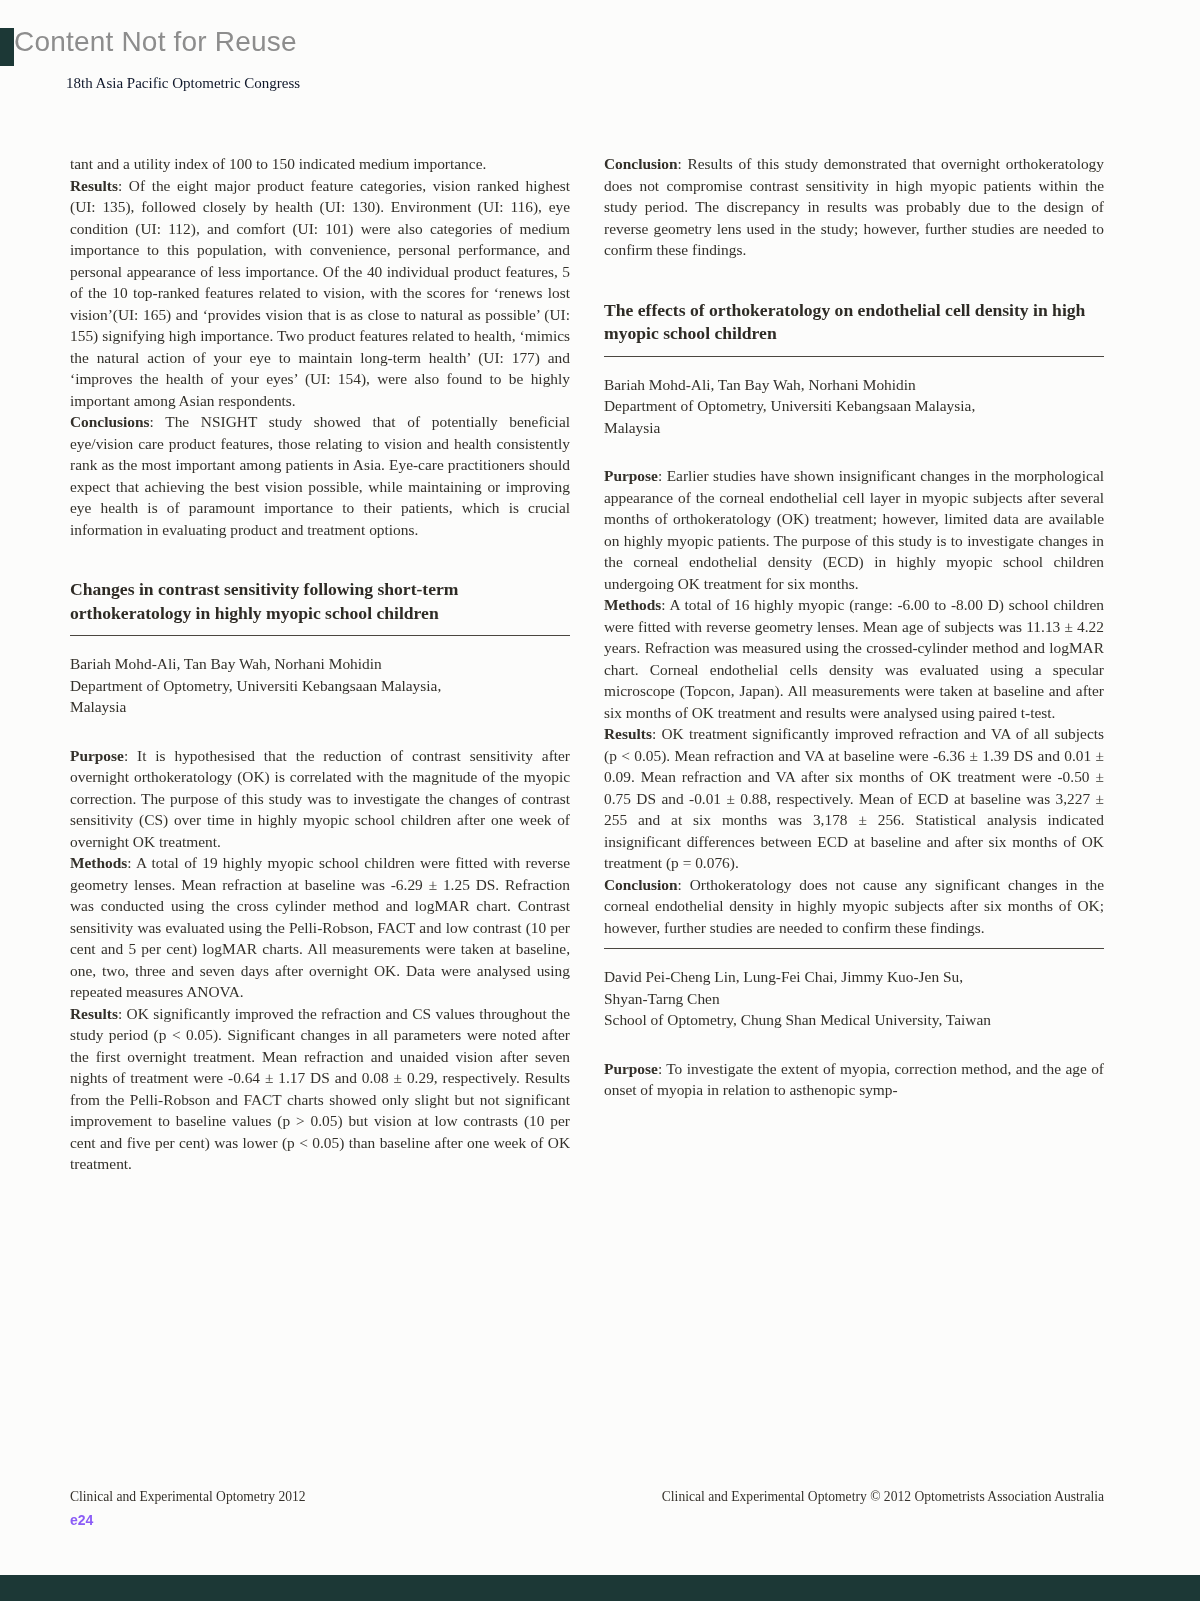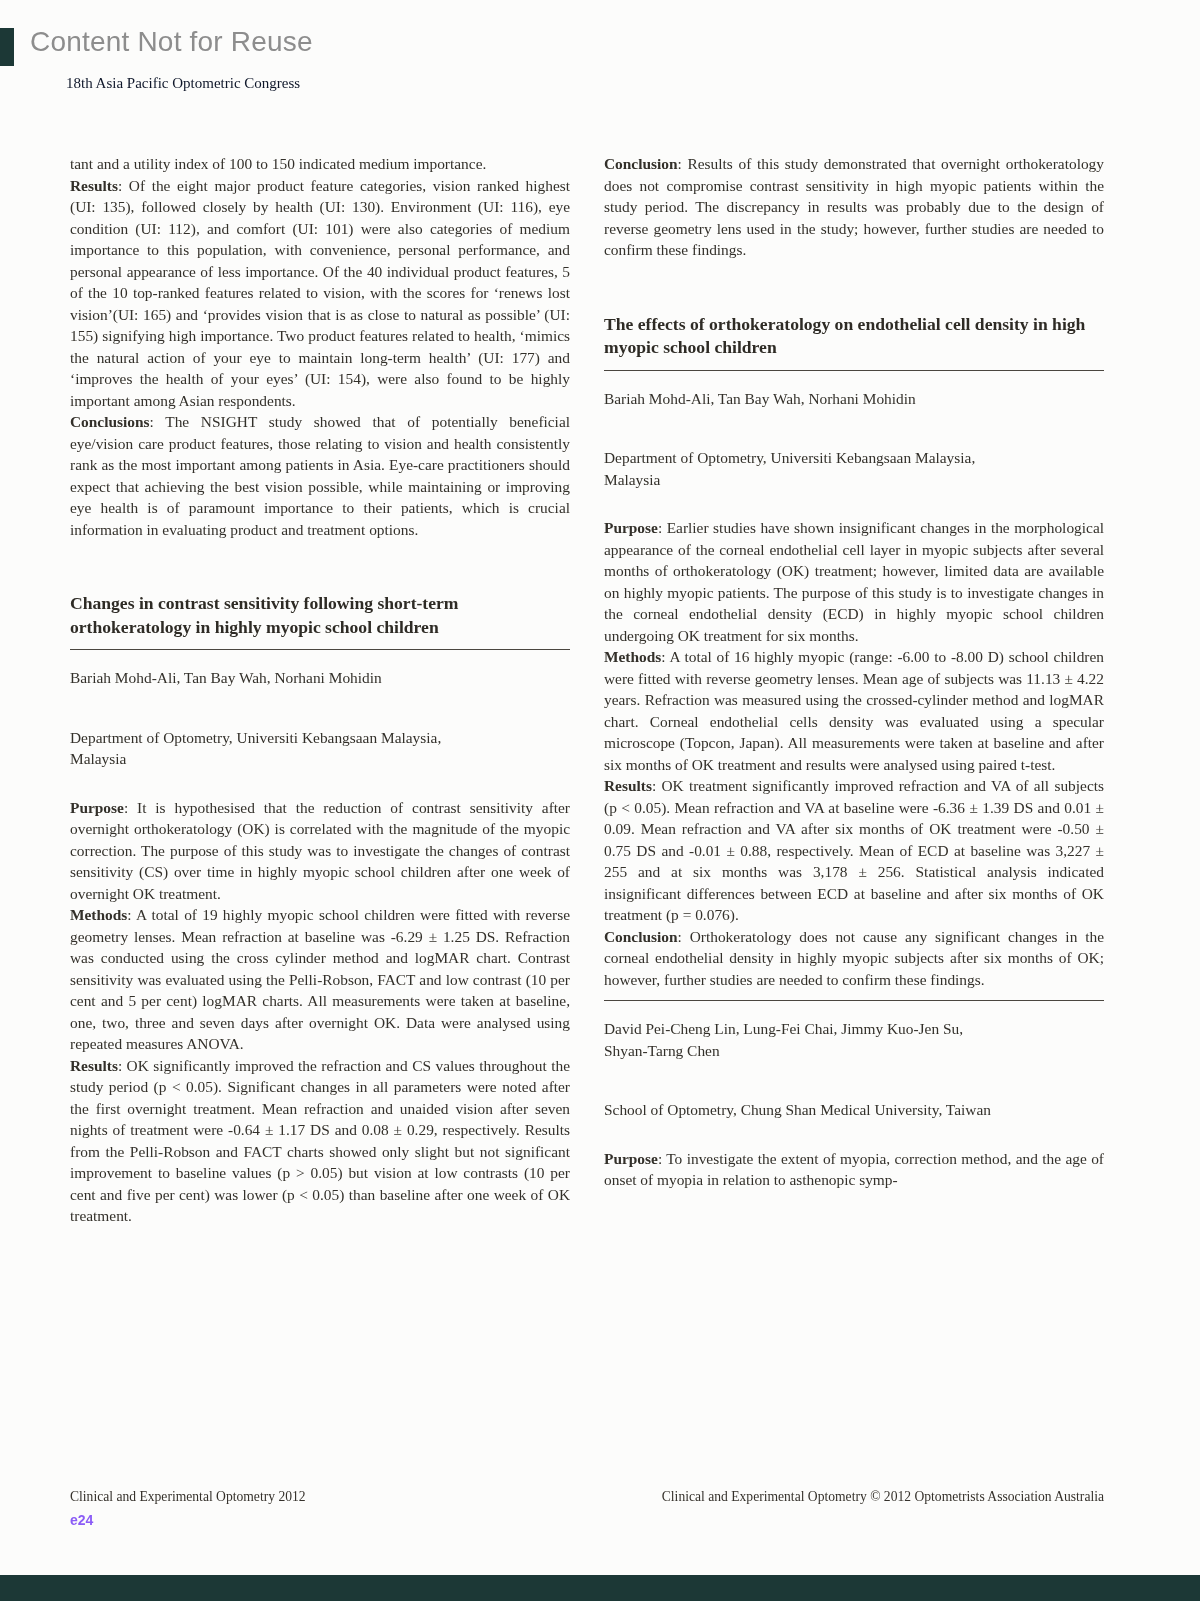--- a/index.html
+++ b/index.html
@@ -15,21 +15,21 @@
     overflow: hidden;
   }
   .corner-mark {
     position: absolute;
     left: 0; top: 28px;
     width: 14px; height: 38px;
     background: #1c3836;
   }
   .watermark {
     position: absolute;
-    left: 30px; top: 26px;
+    left: 14px; top: 26px;
     font-family: "Liberation Sans", sans-serif;
     font-size: 28px;
     font-weight: 400;
     color: #8d8d8d;
     letter-spacing: 0.2px;
   }
   .running-head {
     position: absolute;
     left: 66px; top: 75px;
     font-size: 15px;
@@ -52,38 +52,37 @@
     text-align: justify;
     hyphens: auto;
     -webkit-hyphens: auto;
   }
   p.body b { font-weight: bold; }
   h2.abstract-title {
     font-size: 17.6px;
     line-height: 23.5px;
     font-weight: bold;
     color: #2e2b25;
-    margin-top: 52px;
+    margin-top: 38px;
   }
   .title-rule {
     border-bottom: 1.5px solid #4a463f;
     margin-top: 10px;
     margin-bottom: 17px;
   }
   p.authors {
     font-weight: normal;
     font-size: 15.4px;
     line-height: 21.5px;
     white-space: pre-line;
   }
   p.affiliation {
     font-size: 15.4px;
     line-height: 21.5px;
     white-space: pre-line;
-    margin-top: 38px;
   }
   p.affiliation + p.body { margin-top: 27px; }
   .footer {
     position: absolute;
     top: 1489px;
     left: 70px; right: 96px;
     display: flex;
     justify-content: space-between;
     align-items: flex-start;
     font-size: 13.6px;

